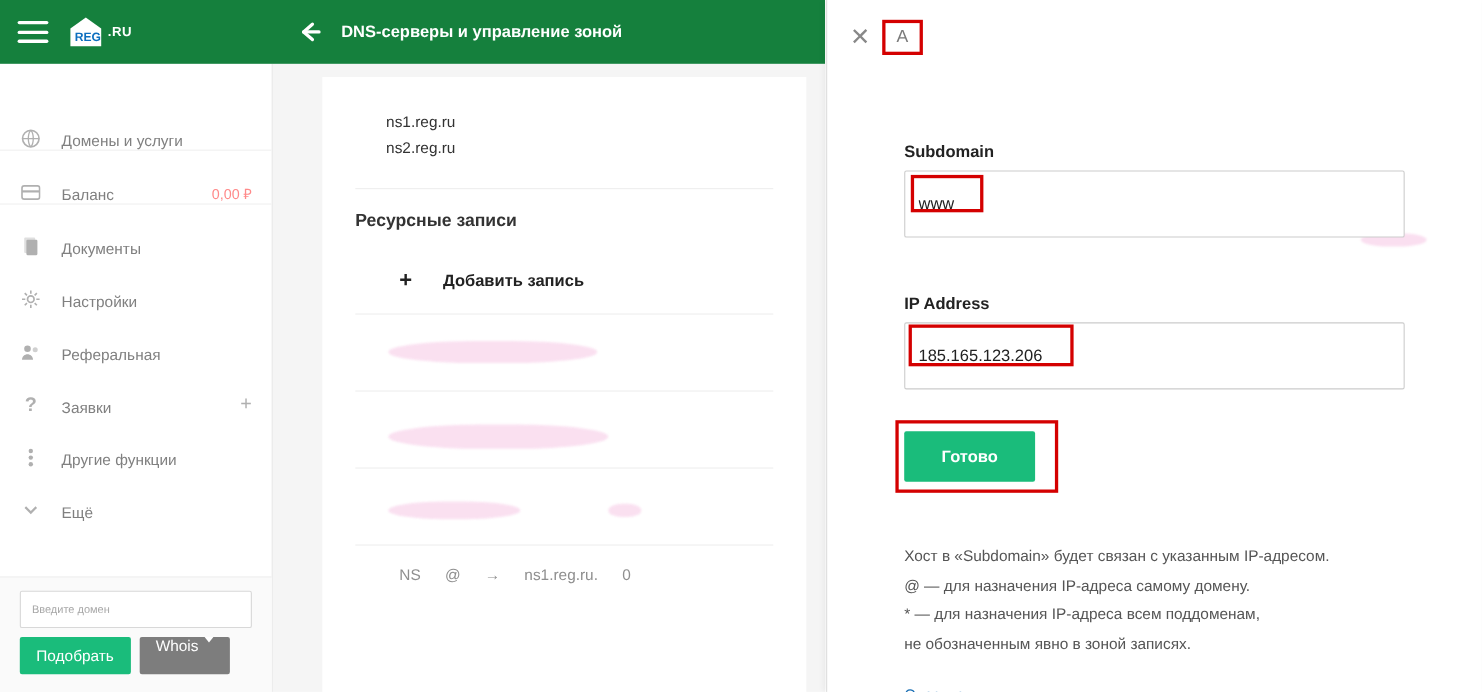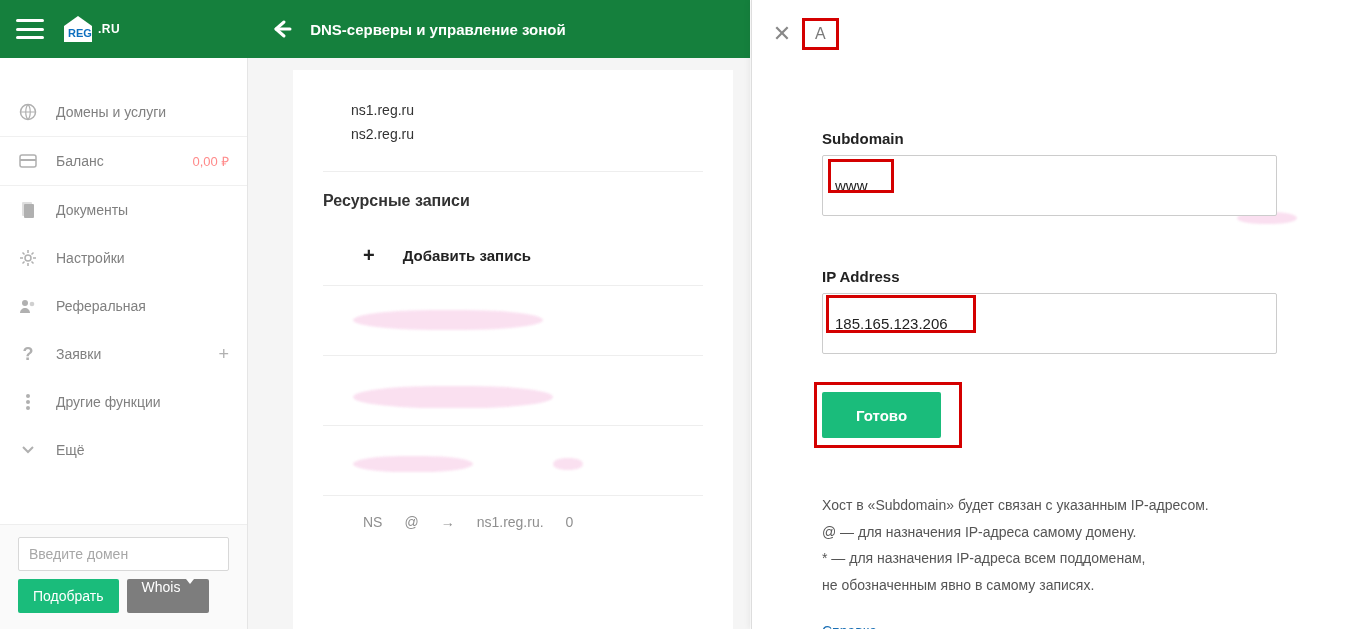--- a/index.html
+++ b/index.html
@@ -54,21 +54,21 @@
     width: 248px;
     background: #fff;
     border-right: 1px solid #e5e5e5;
     display: flex;
     flex-direction: column;
     box-shadow: 2px 0 3px rgba(0,0,0,0.06);
     position: relative;
   }
   .side-list { flex: 1; overflow-y: auto; padding-top: 30px; }
   .side-item {
-    display: flex; align-items: center;
+    display: flex; align-items: flex-end;
     height: 48px;
     padding: 0 18px;
     color: #808080;
     font-size: 14px;
     cursor: pointer;
   }
   .side-item .icon-slot {
     width: 20px; height: 20px; margin-right: 18px;
     color: #b0b0b0;
     display: flex; align-items: center; justify-content: center;
@@ -80,21 +80,21 @@
   .sidebar-bottom {
     padding: 12px 18px 16px 18px;
     border-top: 1px solid #eee;
     background: #fafafa;
   }
   .domain-input {
     width: 100%; height: 34px;
     border: 1px solid #d8d8d8;
     border-radius: 2px;
     padding: 0 10px;
-    font-size: 14px;
+    font-size: 10px;
     color: #333;
     background: #fff;
     margin-bottom: 8px;
   }
   .domain-input::placeholder { color: #a7a7a7; }
   .btn-row { display: flex; gap: 8px; }
   .btn {
     height: 34px; border: none; border-radius: 2px;
     font-size: 14px; padding: 0 15px; cursor: pointer;
     color: #fff;
@@ -380,19 +380,19 @@
 
       <div class="submit-wrap">
         <button class="btn-ready">Готово</button>
         <div class="red-highlight-box" style="left:-8px;top:-10px;width:148px;height:66px;"></div>
       </div>
 
       <div class="help-block">
         <div>Хост в «Subdomain» будет связан с указанным IP-адресом.</div>
         <div>@ — для назначения IP-адреса самому домену.</div>
         <div>* — для назначения IP-адреса всем поддоменам,</div>
-        <div>не обозначенным явно в самому записях.</div>
+        <div>не обозначенным явно в зоной записях.</div>
         <a class="help-link">Справка</a>
       </div>
     </div>
   </div>
 
 </div>
 
 </body></html>

